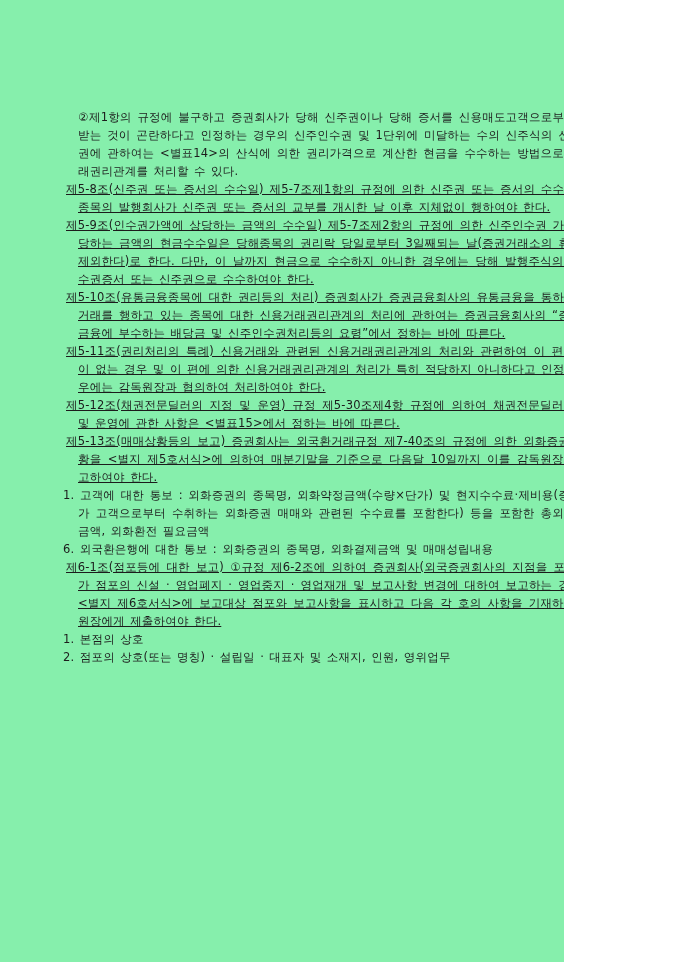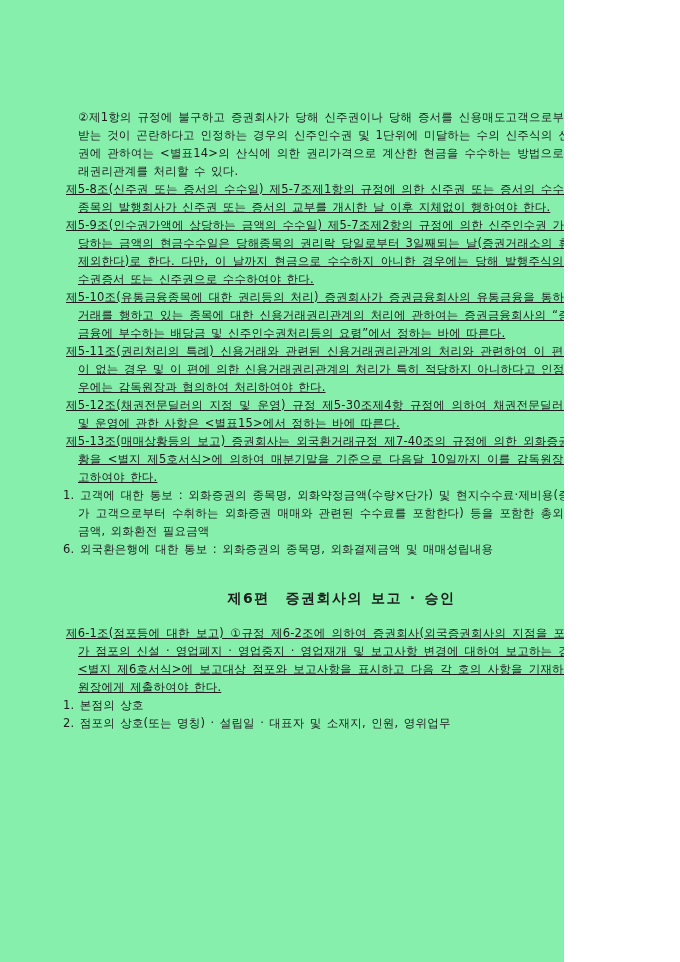--- a/index.html
+++ b/index.html
@@ -64,18 +64,17 @@
   <div class="text-block" id="doc">
       <p class="b-sub">②제1항의 규정에 불구하고 증권회사가 당해 신주권이나 당해 증서를 신용매도고객으로부터 인도받는 것이 곤란하다고 인정하는 경우의 신주인수권 및 1단위에 미달하는 수의 신주식의 신주인수권에 관하여는 &lt;별표14&gt;의 산식에 의한 권리가격으로 계산한 현금을 수수하는 방법으로 신용거래권리관계를 처리할 수 있다.</p>
       <p class="b-article">제5-8조(신주권 또는 증서의 수수일) 제5-7조제1항의 규정에 의한 신주권 또는 증서의 수수는 당해종목의 발행회사가 신주권 또는 증서의 교부를 개시한 날 이후 지체없이 행하여야 한다.</p>
       <p class="b-article">제5-9조(인수권가액에 상당하는 금액의 수수일) 제5-7조제2항의 규정에 의한 신주인수권 가액에 상당하는 금액의 현금수수일은 당해종목의 권리락 당일로부터 3일째되는 날(증권거래소의 휴업일은 제외한다)로 한다. 다만, 이 날까지 현금으로 수수하지 아니한 경우에는 당해 발행주식의 신주인수권증서 또는 신주권으로 수수하여야 한다.</p>
       <p class="b-article">제5-10조(유통금융종목에 대한 권리등의 처리) 증권회사가 증권금융회사의 유통금융을 통하여 신용거래를 행하고 있는 종목에 대한 신용거래권리관계의 처리에 관하여는 증권금융회사의 “증권유통금융에 부수하는 배당금 및 신주인수권처리등의 요령”에서 정하는 바에 따른다.</p>
       <p class="b-article">제5-11조(권리처리의 특례) 신용거래와 관련된 신용거래권리관계의 처리와 관련하여 이 편에 정함이 없는 경우 및 이 편에 의한 신용거래권리관계의 처리가 특히 적당하지 아니하다고 인정되는 경우에는 감독원장과 협의하여 처리하여야 한다.</p>
       <p class="b-article">제5-12조(채권전문딜러의 지정 및 운영) 규정 제5-30조제4항 규정에 의하여 채권전문딜러의 지정 및 운영에 관한 사항은 &lt;별표15&gt;에서 정하는 바에 따른다.</p>
       <p class="b-article">제5-13조(매매상황등의 보고) 증권회사는 외국환거래규정 제7-40조의 규정에 의한 외화증권투자현황을 &lt;별지 제5호서식&gt;에 의하여 매분기말을 기준으로 다음달 10일까지 이를 감독원장에게 보고하여야 한다.</p>
       <p class="b-list">1. 고객에 대한 통보 : 외화증권의 종목명, 외화약정금액(수량×단가) 및 현지수수료·제비용(증권회사가 고객으로부터 수취하는 외화증권 매매와 관련된 수수료를 포함한다) 등을 포함한 총외화 결제금액, 외화환전 필요금액</p>
       <p class="b-list">6. 외국환은행에 대한 통보 : 외화증권의 종목명, 외화결제금액 및 매매성립내용</p>
-      <p class="b-heading">제6편&nbsp;&nbsp;증권회사의 보고 · 승인</p>
       <p class="b-article">제6-1조(점포등에 대한 보고) ①규정 제6-2조에 의하여 증권회사(외국증권회사의 지점을 포함한다)가 점포의 신설 · 영업폐지 · 영업중지 · 영업재개 및 보고사항 변경에 대하여 보고하는 경우에는 &lt;별지 제6호서식&gt;에 보고대상 점포와 보고사항을 표시하고 다음 각 호의 사항을 기재하여 감독원장에게 제출하여야 한다.</p>
       <p class="b-list">1. 본점의 상호</p>
       <p class="b-list">2. 점포의 상호(또는 명칭) · 설립일 · 대표자 및 소재지, 인원, 영위업무</p>
     </div>
 </div>
 
 </body></html>

